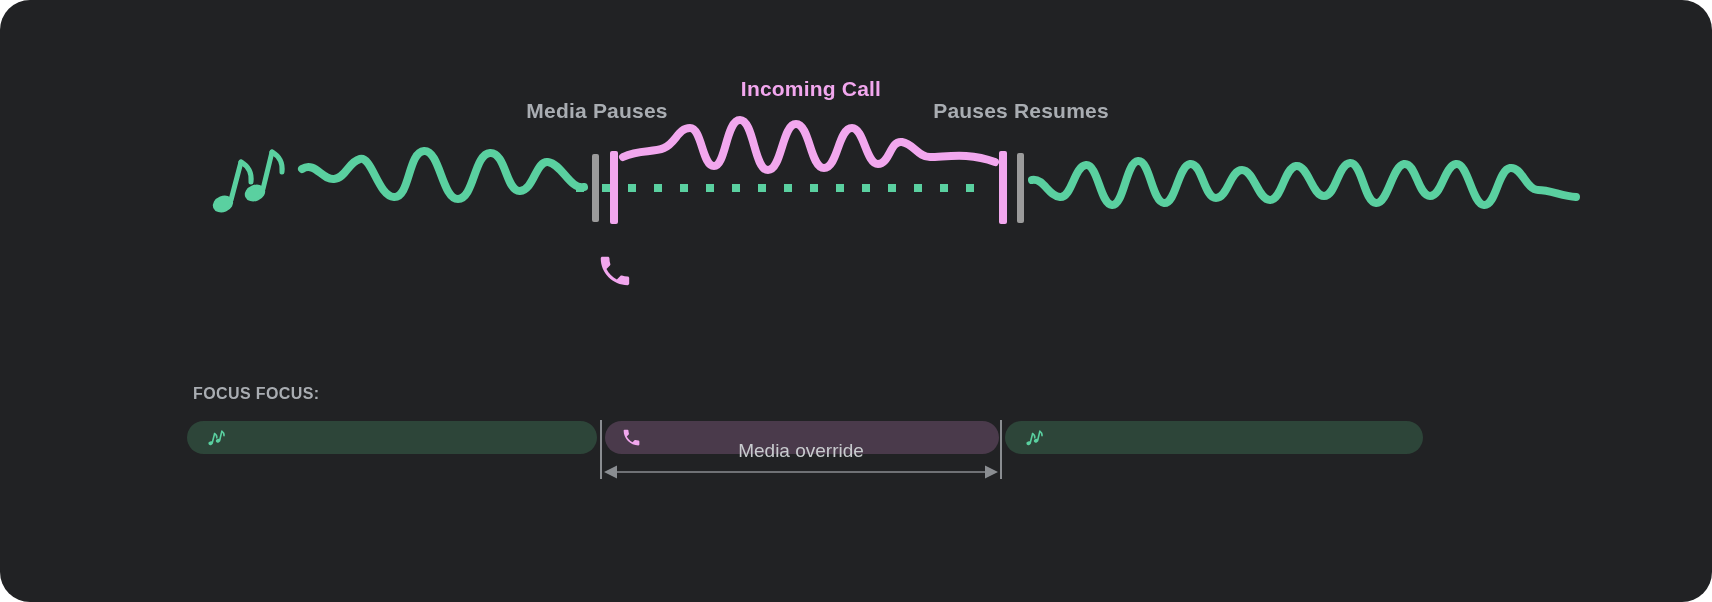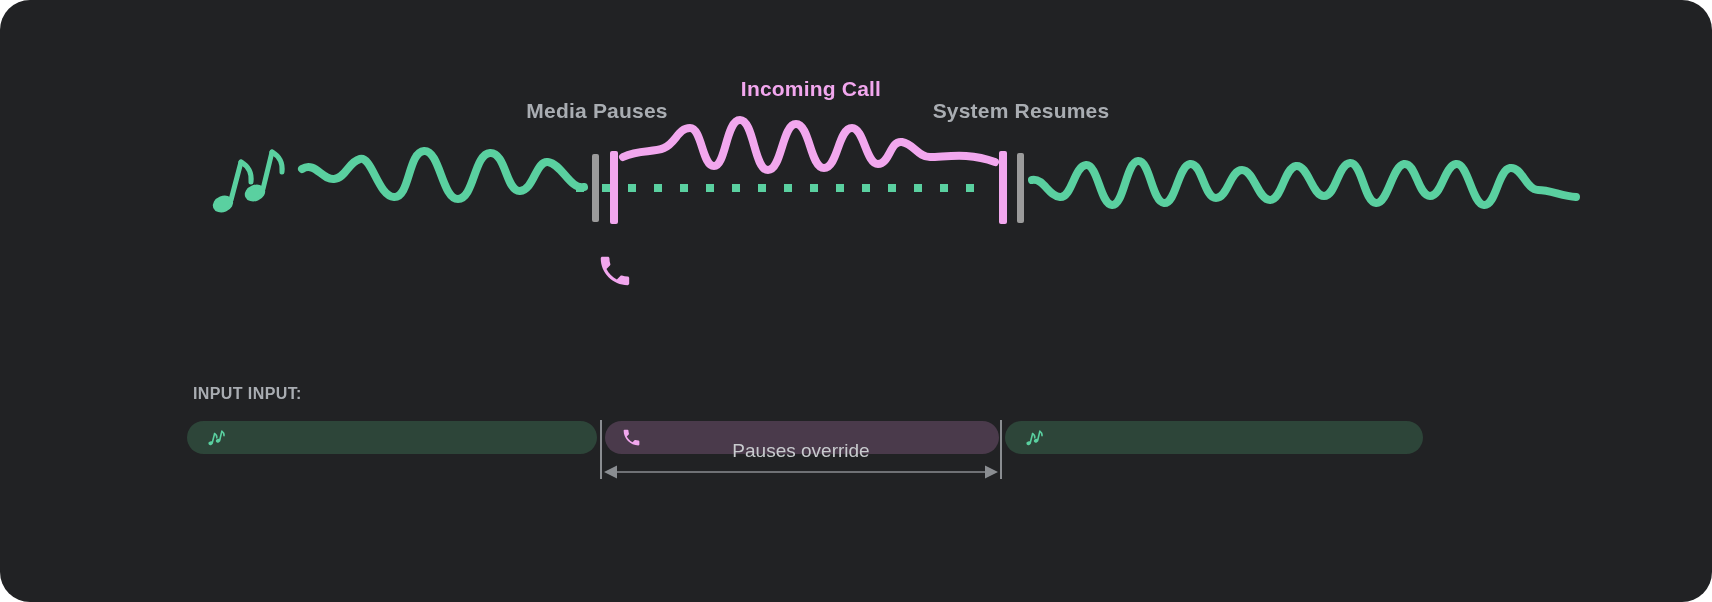--- a/index.html
+++ b/index.html
@@ -141,25 +141,25 @@
            C1468,162 1472,204 1484,205 C1496,206 1498,170 1510,168
            C1522,166 1526,190 1538,190 C1550,190 1562,196 1576,197" fill="none" stroke="var(--media-green)" stroke-width="8" stroke-linecap="round"></path>
 
       <g transform="translate(596,252) scale(1.58)" fill="var(--call-pink)">
         <path d="M6.62 10.79c1.44 2.83 3.76 5.14 6.59 6.59l2.2-2.2c.27-.27.67-.36 1.02-.24 1.12.37 2.33.57 3.57.57.55 0 1 .45 1 1V20c0 .55-.45 1-1 1-9.39 0-17-7.61-17-17 0-.55.45-1 1-1h3.5c.55 0 1 .45 1 1 0 1.25.2 2.45.57 3.57.11.35.03.74-.25 1.02l-2.2 2.2z"></path>
       </g>
     </svg>
 
     <div class="tl-label gray" style="left:597px; top:99px;text-align:right;">Media Pauses</div>
     <div class="tl-label pink" style="left:811px; top:77px;">Incoming Call</div>
-    <div class="tl-label gray" style="left:1021px; top:99px;">System Resumes</div>
+    <div class="tl-label gray" style="left:1021px; top:99px;">Pauses Resumes</div>
   </div>
 
   <div>
-    <div class="focus-heading">INPUT INPUT:</div>
+    <div class="focus-heading">FOCUS FOCUS:</div>
 
     <div class="focus-bar media" style="left:187px; width:410px;">
       <span class="seg-icon">
         <svg width="24" height="24" viewBox="0 0 24 24" fill="var(--media-green)" stroke="var(--media-green)" stroke-linecap="round">
           <g stroke-width="1.6" fill="none">
             <path d="M7.4,16.2 L9.6,7.6"></path>
             <path d="M9.6,7.6 C11.2,8.5 12,10 11.8,11.9"></path>
             <path d="M14.8,13.8 L16.8,5.4"></path>
             <path d="M16.8,5.4 C18.4,6.3 19.2,7.8 19,9.7"></path>
           </g>
@@ -189,21 +189,21 @@
             <path d="M9.6,7.6 C11.2,8.5 12,10 11.8,11.9"></path>
             <path d="M14.8,13.8 L16.8,5.4"></path>
             <path d="M16.8,5.4 C18.4,6.3 19.2,7.8 19,9.7"></path>
           </g>
           <ellipse cx="5.7" cy="17.2" rx="2.4" ry="1.9" transform="rotate(-22 5.7 17.2)" stroke="none"></ellipse>
           <ellipse cx="13.1" cy="14.7" rx="2.4" ry="1.9" transform="rotate(-22 13.1 14.7)" stroke="none"></ellipse>
         </svg>
       </span>
     </div>
 
-    <div class="override-label">Pauses override</div>
+    <div class="override-label">Media override</div>
 
     <svg class="arrow-svg" viewBox="0 0 402 20">
       <line x1="14" y1="10" x2="388" y2="10" stroke="var(--annotation-gray)" stroke-width="1.6"></line>
       <polygon points="4,10 17,3.5 17,16.5" fill="var(--annotation-gray)"></polygon>
       <polygon points="398,10 385,3.5 385,16.5" fill="var(--annotation-gray)"></polygon>
     </svg>
   </div>
 </div>
 
 </body></html>

